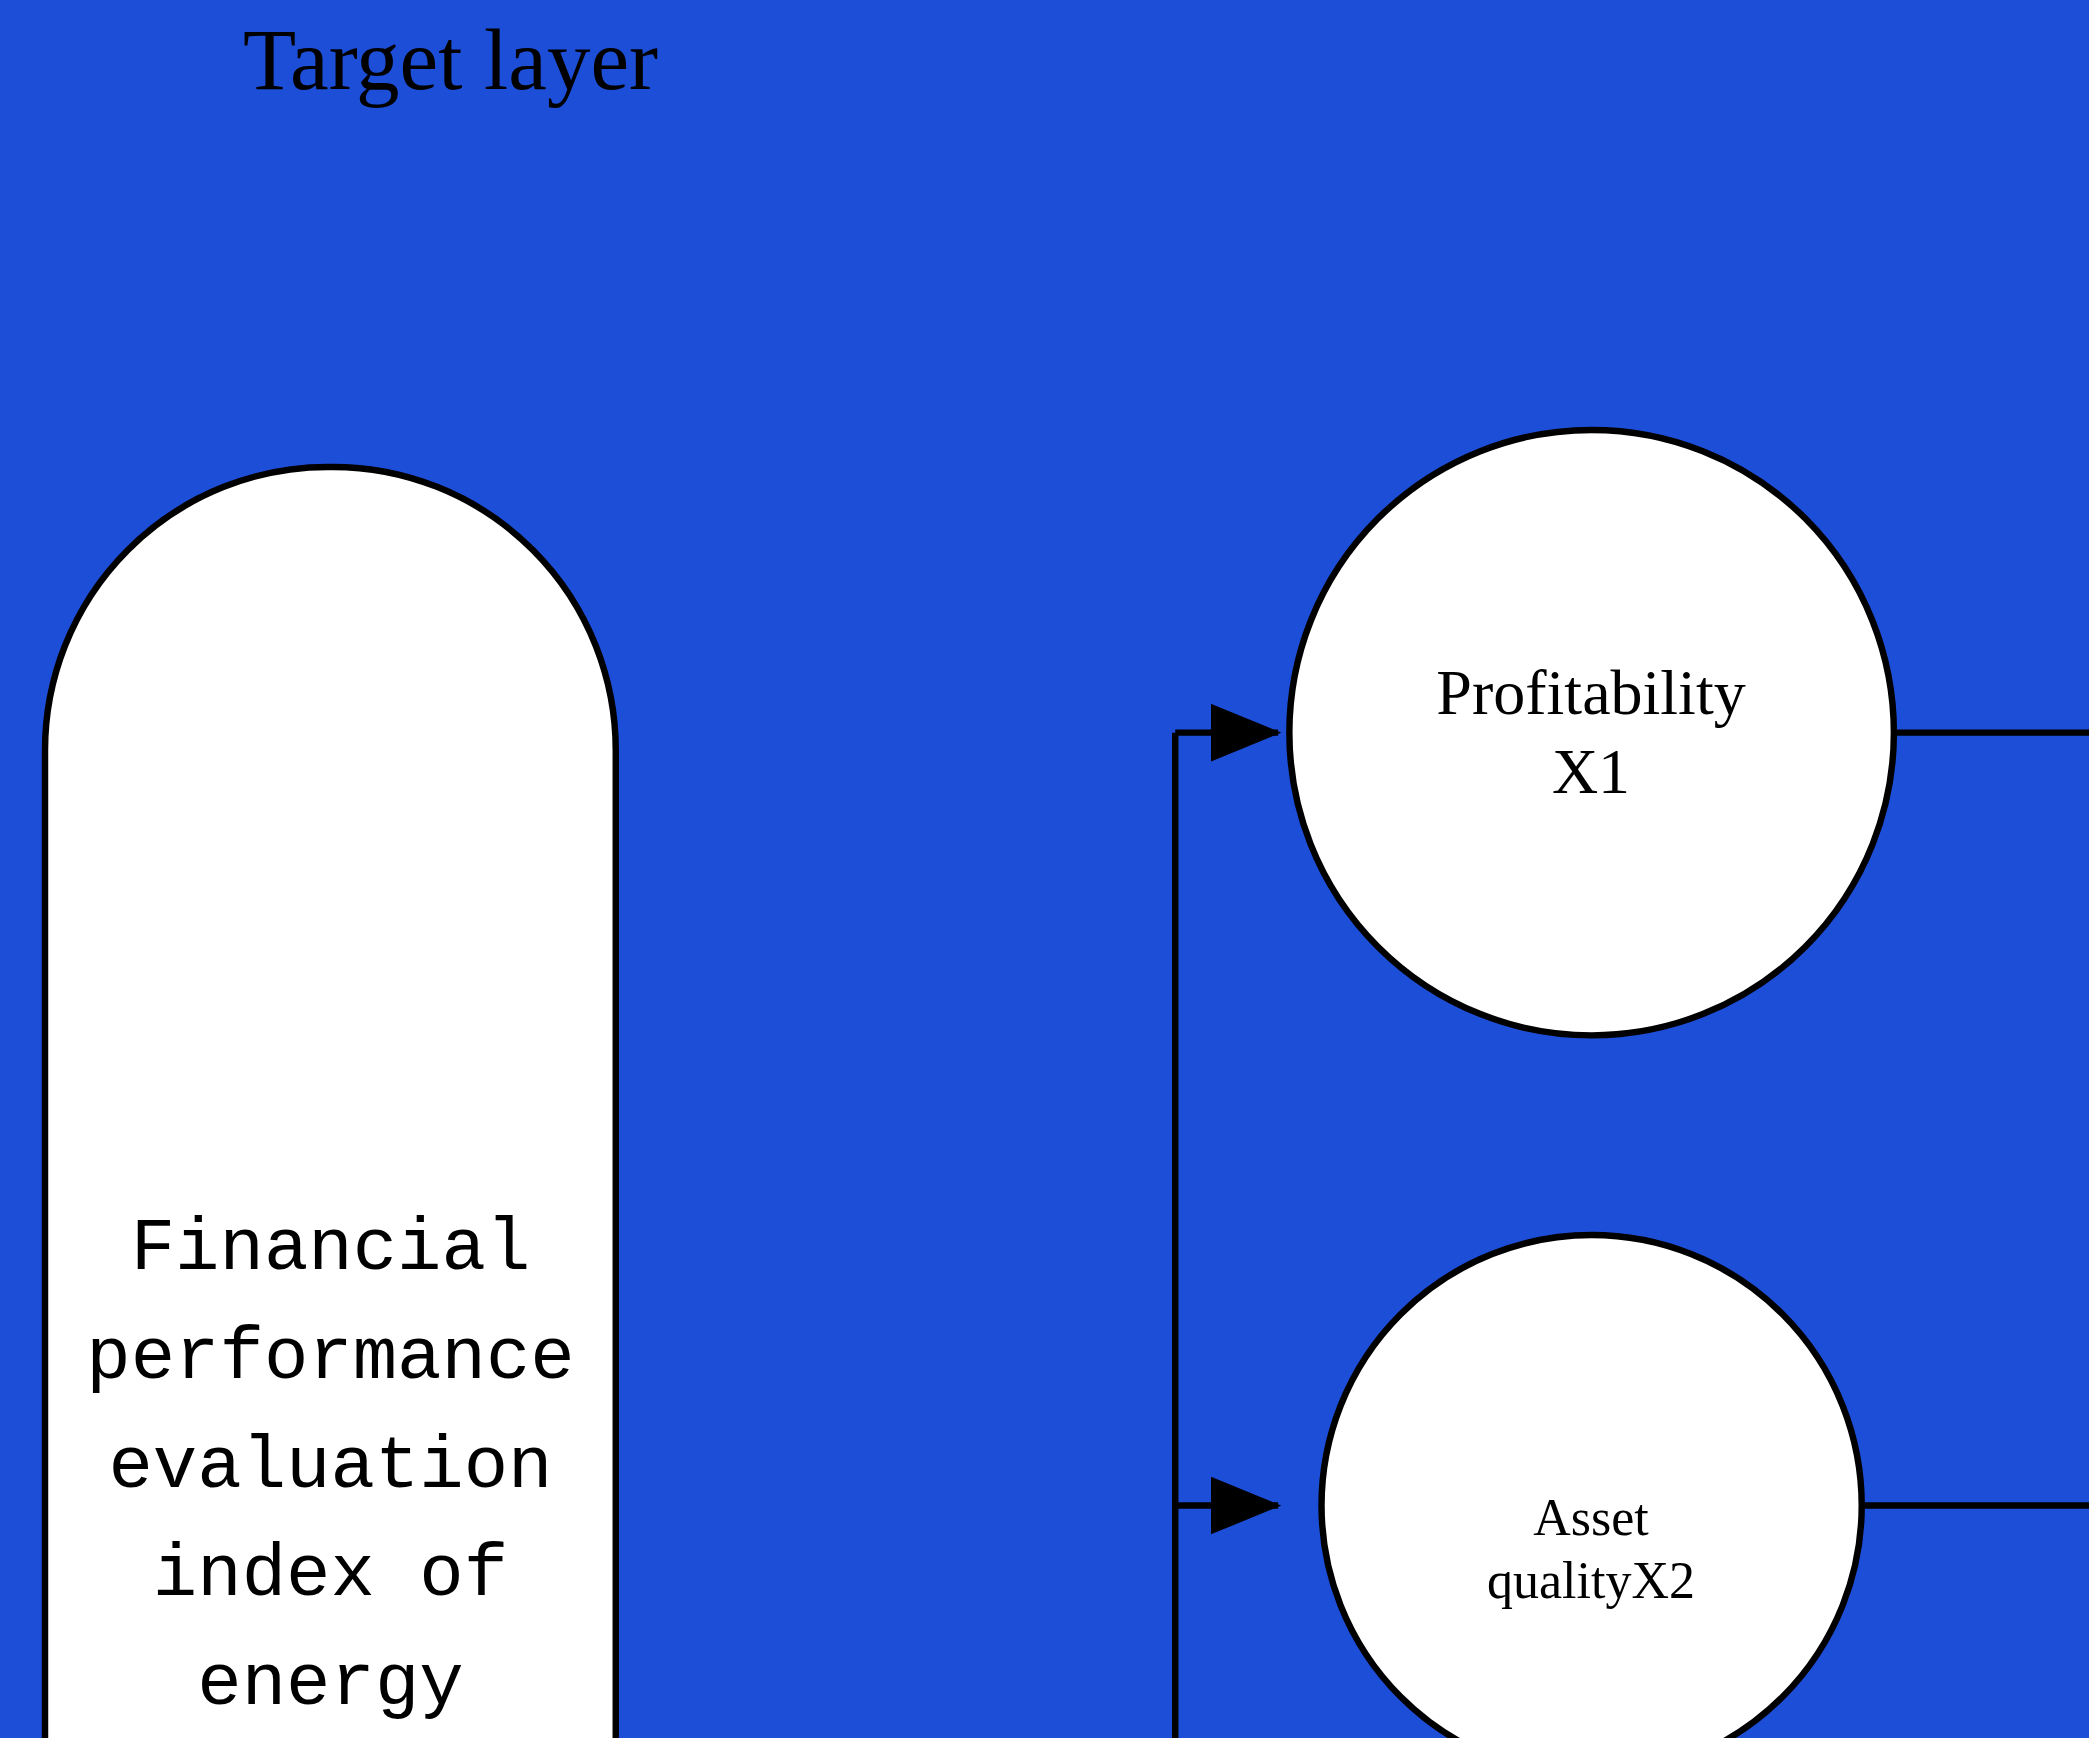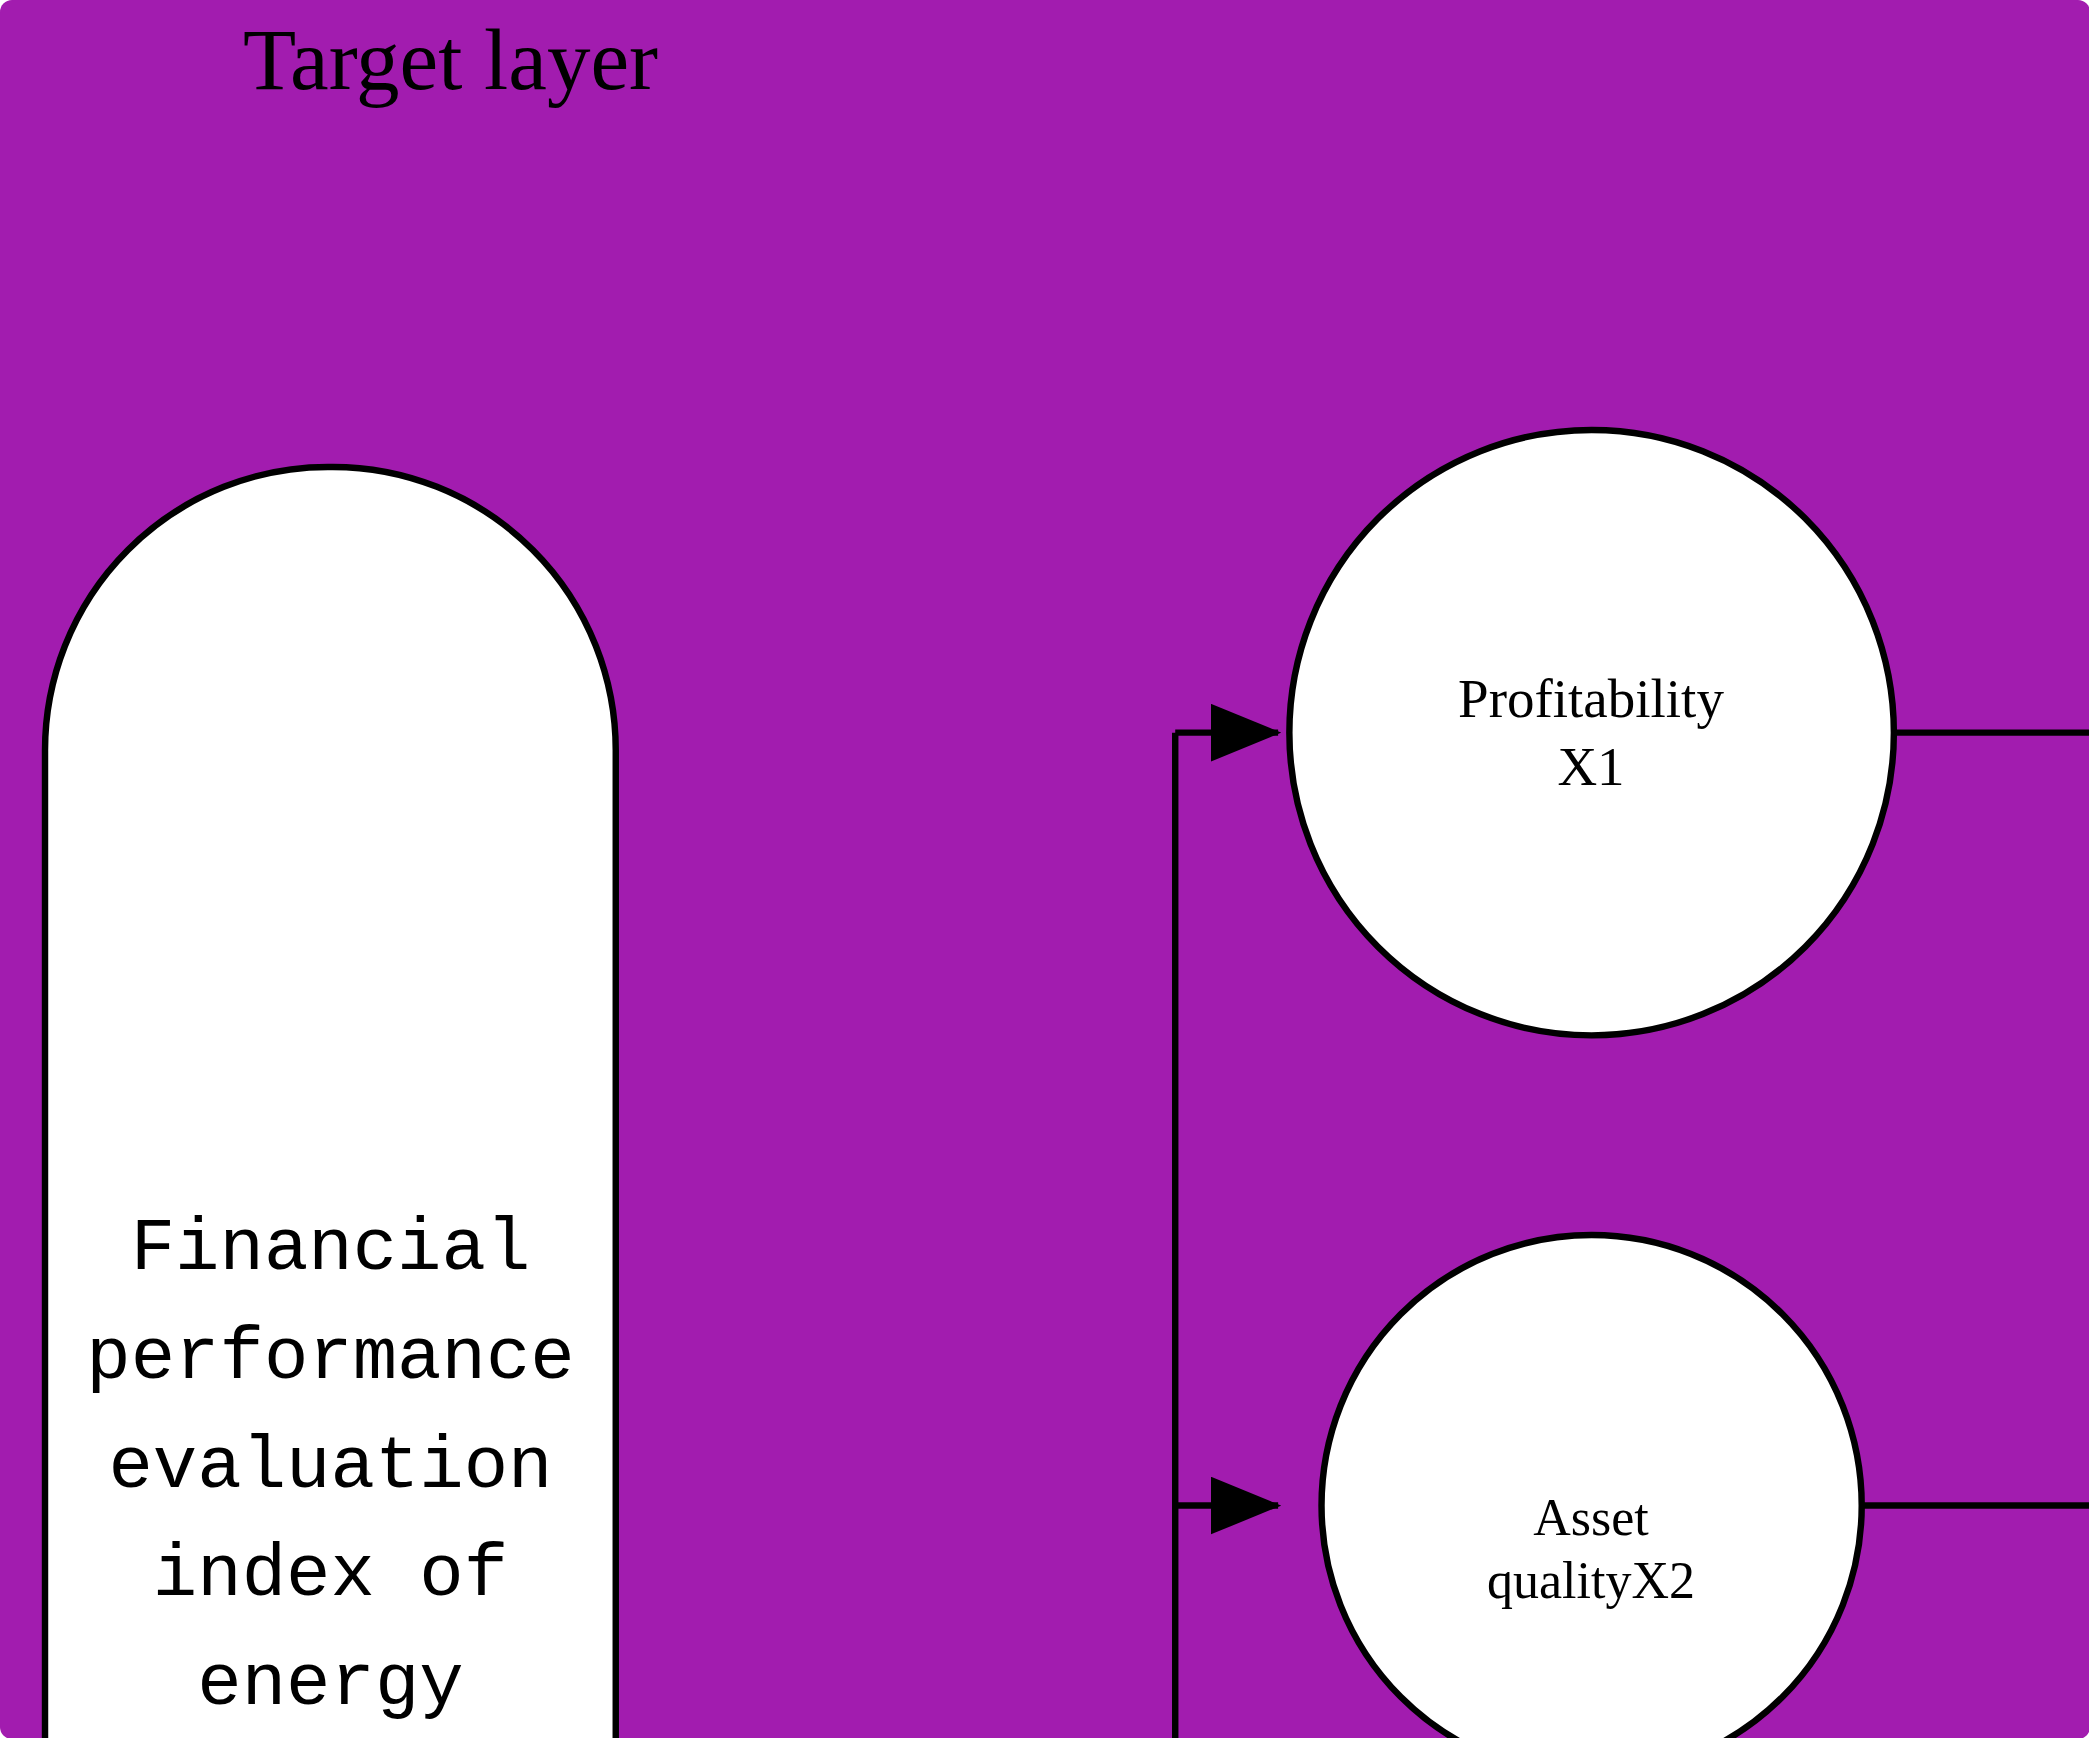--- a/index.html
+++ b/index.html
@@ -1,18 +1,18 @@
 <!DOCTYPE html>
 <html style="font-size:13px"><head>
 <meta charset="utf-8">
 <style>
   html,body{margin:0;padding:0;background:#ffffff;}
   body{width:2090px;height:1739px;overflow:hidden;
        font-family:"Liberation Serif",serif;color:#000;}
-  #stage{position:relative;width:2090px;height:1739px;background:#a21caf;border-radius:12px;}
+  #stage{position:relative;width:2090px;height:1739px;background:#1d4ed8;}
   svg.layer{position:absolute;left:0;top:0;width:2090px;height:1739px;}
 
   .col-header{
     position:absolute;
     font-family:"Liberation Serif",serif;
     font-size:44px;
     line-height:1;
     color:#000;
     white-space:nowrap;
     text-align:center;
@@ -121,19 +121,19 @@
 
   <div class="target-text" style="left: 45px; top: 1195px; width: 571px; font-size: 74px;">Financial
 performance
 evaluation
 index of
 energy
 industry
 enterprises
 X</div>
 
-  <div class="circle-text" style="left: 1289px; top: 523px; width: 604px; height: 419px; font-size: 55px;">Profitability
+  <div class="circle-text" style="left: 1289px; top: 523px; width: 604px; height: 419px; font-size: 64px;">Profitability
 X1</div>
   <div class="circle-text" style="left: 1321px; top: 1356px; width: 540px; height: 386px; font-size: 52px;">Asset
 qualityX2</div>
 
 </div>
 
 
 </body></html>

